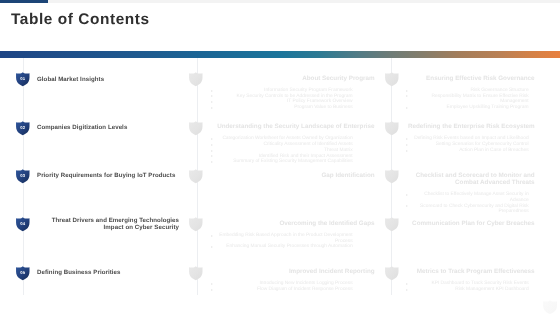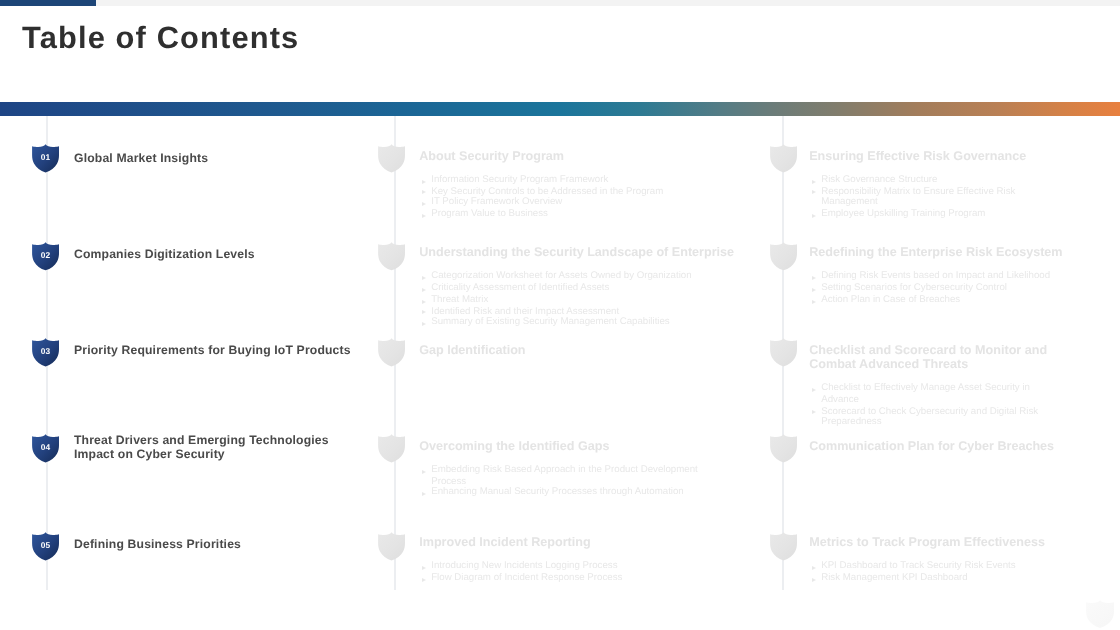--- a/index.html
+++ b/index.html
@@ -1,17 +1,17 @@
 <!DOCTYPE html>
 <html><head>
 <meta charset="utf-8">
 <style>
   html,body{margin:0;padding:0;}
   body{width:560px;height:315px;background:#ffffff;font-family:"Liberation Sans",sans-serif;overflow:hidden;-webkit-font-smoothing:antialiased;text-rendering:geometricPrecision;}
-  .slide{position:relative;width:560px;height:315px;background:#fff;overflow:hidden;will-change:transform;transform:translateZ(0);}
+  .slide{position:relative;width:560px;height:315px;background:#fff;overflow:hidden;will-change:transform;transform:translateZ(0);text-align:right;}
 
   .topbar{position:absolute;left:0;top:0;width:48px;height:2.6px;background:#1d4577;}
   .topstrip{position:absolute;left:48px;top:0;width:512px;height:2.6px;background:#f3f3f3;}
   .title{position:absolute;left:11px;top:11px;font-size:15.4px;font-weight:bold;color:#2f2f2f;letter-spacing:0.58px;}
   .gradbar{position:absolute;left:0;top:51px;width:560px;height:7px;
     background:linear-gradient(to right,#1e4585 0%,#1f5a8f 25%,#1b6595 35.7%,#1b759b 50%,#2d7a93 57%,#547c85 64.3%,#6b7c79 69%,#827d6c 75%,#a37d5b 82%,#b98055 89%,#d48147 95%,#e8803f 100%);}
 
   .vline{position:absolute;width:1.2px;background:#eceef1;}
 
   .shield{position:absolute;width:13.5px;height:14.2px;}

